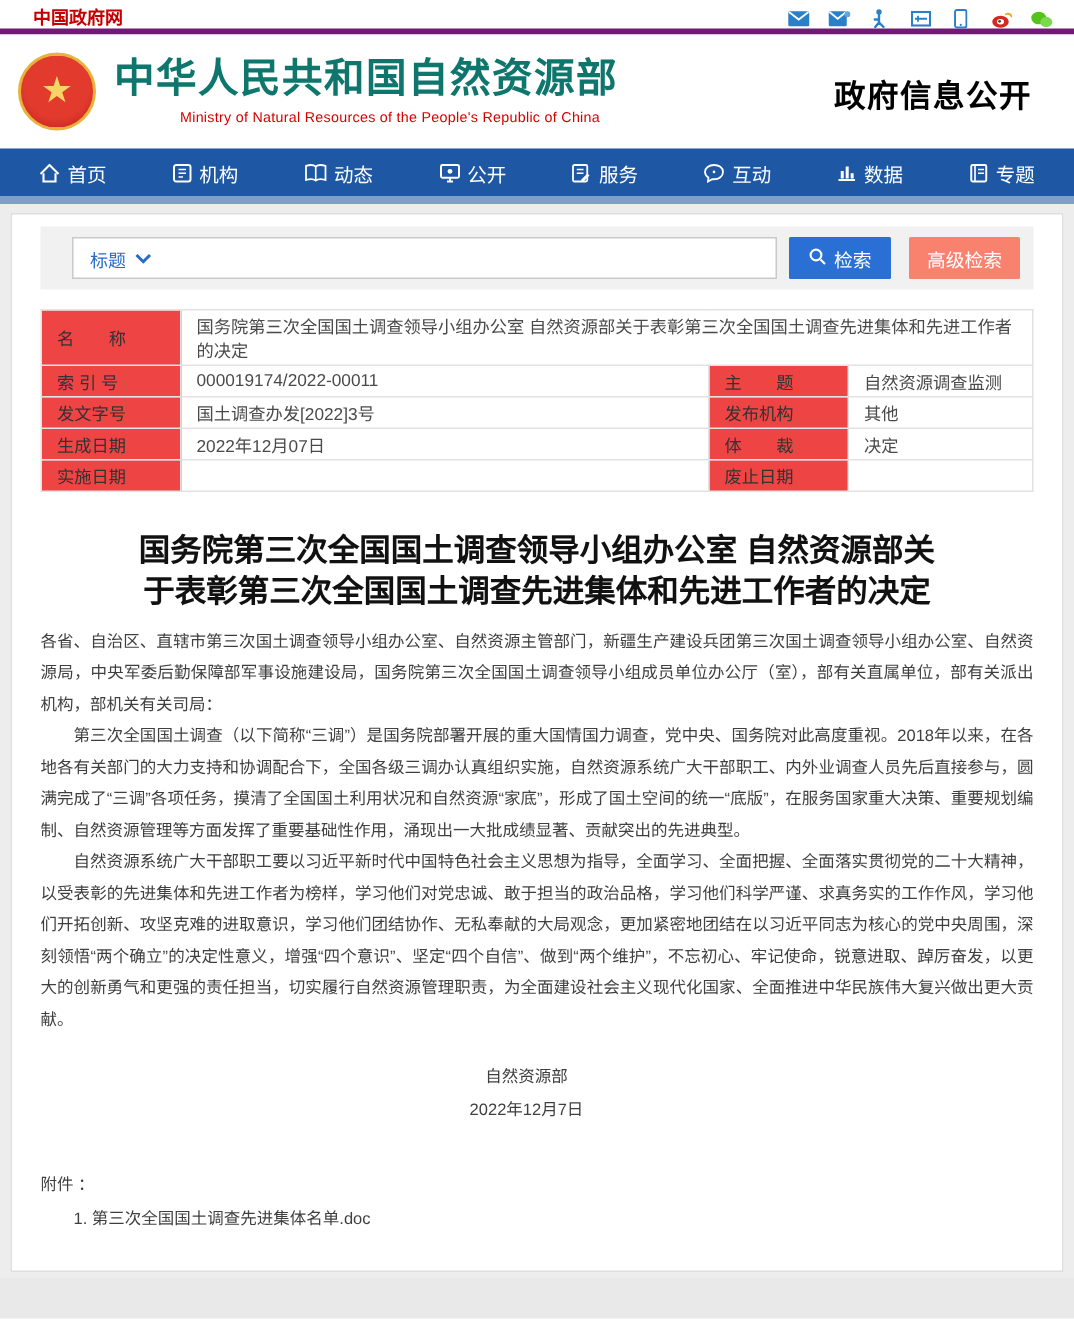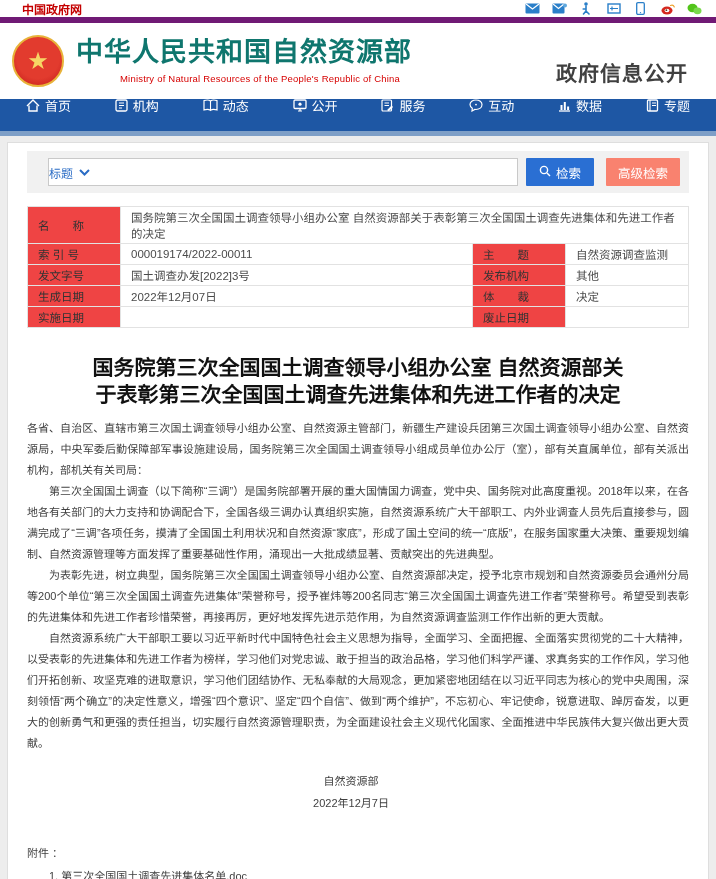--- a/index.html
+++ b/index.html
@@ -3,46 +3,46 @@
 <meta charset="utf-8">
 <style>
   * { margin:0; padding:0; box-sizing:border-box; }
   html { background:#e9e9e9; }
   body {
     width:716px; margin:0 auto; background:#ededed;
     font-family:"Liberation Sans","DejaVu Sans",sans-serif;
     -webkit-font-smoothing:antialiased;
   }
   
-  .topbar { height:23px; background:#ffffff; border-bottom:6px solid #701a75;
-    display:flex; align-items:center; justify-content:space-between; padding:0 14px 0 22px; }
+  .topbar { height:23px; background:#ffffff; border-bottom:4px solid #701a75;
+    display:flex; align-items:flex-end; justify-content:space-between; padding:0 14px 0 22px; }
   .gov-link { color:#c40000; font-size:12px; font-weight:bold; text-decoration:none; }
   .topbar-icons { display:flex; align-items:center; gap:12px; }
   .topbar-icons .ticon { width:15px; height:13px; display:inline-flex; align-items:center; justify-content:center; cursor:pointer; }
   
   .header { height:76px; background:#fff; display:flex; align-items:center; padding:0 16px 0 12px; }
   .emblem { width:52px; height:52px; border-radius:50%;
     background:radial-gradient(circle at 50% 42%, #e23b2e 0 58%, #c01818 100%);
     border:2px solid #e8b33a; display:flex; align-items:center; justify-content:center;
     color:#f6d565; font-size:24px; line-height:1; flex:0 0 auto; }
   .head-titles { margin-left:12px; flex:1; }
   .cn-name { color:#0f766e; font-size:27px; font-weight:bold; letter-spacing:1px; line-height:1.1; }
   .en-name { color:#d60000; font-size:9.5px; margin-top:5px; letter-spacing:.2px;margin-left:44px; }
-  .section-title { color:#404040; font-size:21px; font-weight:bold; margin-right:12px; letter-spacing:1px; align-self:flex-start; margin-top:34px; }
-  
-  .nav { height:30px; background:#1e57a4; display:flex; align-items:flex-end; justify-content:space-between; padding:16px 26px; }
+  .section-title { color:#000000; font-size:21px; font-weight:bold; margin-right:12px; letter-spacing:1px; align-self:flex-start; margin-top:24px; }
+  
+  .nav { height:30px; background:#1e57a4; display:flex; align-items:center; justify-content:space-between; padding:16px 26px; }
   .nav-item { display:flex; align-items:center; gap:5px; color:#fff; font-size:13px; text-decoration:none; cursor:pointer; }
   .nav-item svg { display:block; }
   .substrip { height:5px; background:#7e9fc7; }
   
   .card { margin:6px 7px 4px; background:#fff; border:1px solid #dedede; padding:8px 19px 22px; }
   
   .searchbox { background:#f1f1f1; padding:7px 9px 7px 21px; display:flex; align-items:center; }
   .search-input { flex:1; height:28px; background:#fff; border:1px solid #c9c9c9;
-    display:flex; align-items:center; padding-left:0; }
+    display:flex; align-items:center; padding-left:11px; }
   .field-select { display:inline-flex; align-items:center; gap:6px; color:#2a6cc5; font-size:12px; cursor:pointer; }
   .query-input { flex:1; border:0; outline:none; height:24px; font-size:12px; background:transparent; }
   .btn { height:28px; border:0; color:#fff; font-size:12.5px; cursor:pointer;
     display:inline-flex; align-items:center; justify-content:center; gap:5px; border-radius:1px; }
   .btn-search { width:68px; background:#2a6fd3; margin-left:8px; }
   .btn-adv { width:74px; background:#f9826f; margin-left:12px;text-align:center; }
   
   .meta { width:100%; border-collapse:collapse; margin-top:13px; table-layout:fixed; }
   .meta td { border:1px solid #e2e2e2; font-size:11.5px; height:19px; padding:2px 10px; color:#4a4a4a; }
   .meta td.lab { background:#ef4444; color:#333; font-weight:normal; width:93px; }
@@ -259,21 +259,20 @@
       <td class="lab">废止日期</td>
       <td></td>
     </tr>
   </tbody>
     </table>
 
   <h1 class="doc-title">国务院第三次全国国土调查领导小组办公室 自然资源部关于表彰第三次全国国土调查先进集体和先进工作者的决定</h1>
 
   <p class="para">各省、自治区、直辖市第三次国土调查领导小组办公室、自然资源主管部门，新疆生产建设兵团第三次国土调查领导小组办公室、自然资源局，中央军委后勤保障部军事设施建设局，国务院第三次全国国土调查领导小组成员单位办公厅（室），部有关直属单位，部有关派出机构，部机关有关司局：</p>
   <p class="para indent">第三次全国国土调查（以下简称“三调”）是国务院部署开展的重大国情国力调查，党中央、国务院对此高度重视。2018年以来，在各地各有关部门的大力支持和协调配合下，全国各级三调办认真组织实施，自然资源系统广大干部职工、内外业调查人员先后直接参与，圆满完成了“三调”各项任务，摸清了全国国土利用状况和自然资源“家底”，形成了国土空间的统一“底版”，在服务国家重大决策、重要规划编制、自然资源管理等方面发挥了重要基础性作用，涌现出一大批成绩显著、贡献突出的先进典型。</p>
-  <p class="para indent">为表彰先进，树立典型，国务院第三次全国国土调查领导小组办公室、自然资源部决定，授予北京市规划和自然资源委员会通州分局等200个单位“第三次全国国土调查先进集体”荣誉称号，授予崔炜等200名同志“第三次全国国土调查先进工作者”荣誉称号。希望受到表彰的先进集体和先进工作者珍惜荣誉，再接再厉，更好地发挥先进示范作用，为自然资源调查监测工作作出新的更大贡献。</p>
   <p class="para indent">自然资源系统广大干部职工要以习近平新时代中国特色社会主义思想为指导，全面学习、全面把握、全面落实贯彻党的二十大精神，以受表彰的先进集体和先进工作者为榜样，学习他们对党忠诚、敢于担当的政治品格，学习他们科学严谨、求真务实的工作作风，学习他们开拓创新、攻坚克难的进取意识，学习他们团结协作、无私奉献的大局观念，更加紧密地团结在以习近平同志为核心的党中央周围，深刻领悟“两个确立”的决定性意义，增强“四个意识”、坚定“四个自信”、做到“两个维护”，不忘初心、牢记使命，锐意进取、踔厉奋发，以更大的创新勇气和更强的责任担当，切实履行自然资源管理职责，为全面建设社会主义现代化国家、全面推进中华民族伟大复兴做出更大贡献。</p>
 
   <div class="sign-block">
     <div>自然资源部</div>
     <div>2022年12月7日</div>
   </div>
 
   <div class="attach">
     <div>附件 ：</div>
     <a class="attach-item">1. 第三次全国国土调查先进集体名单.doc</a>

